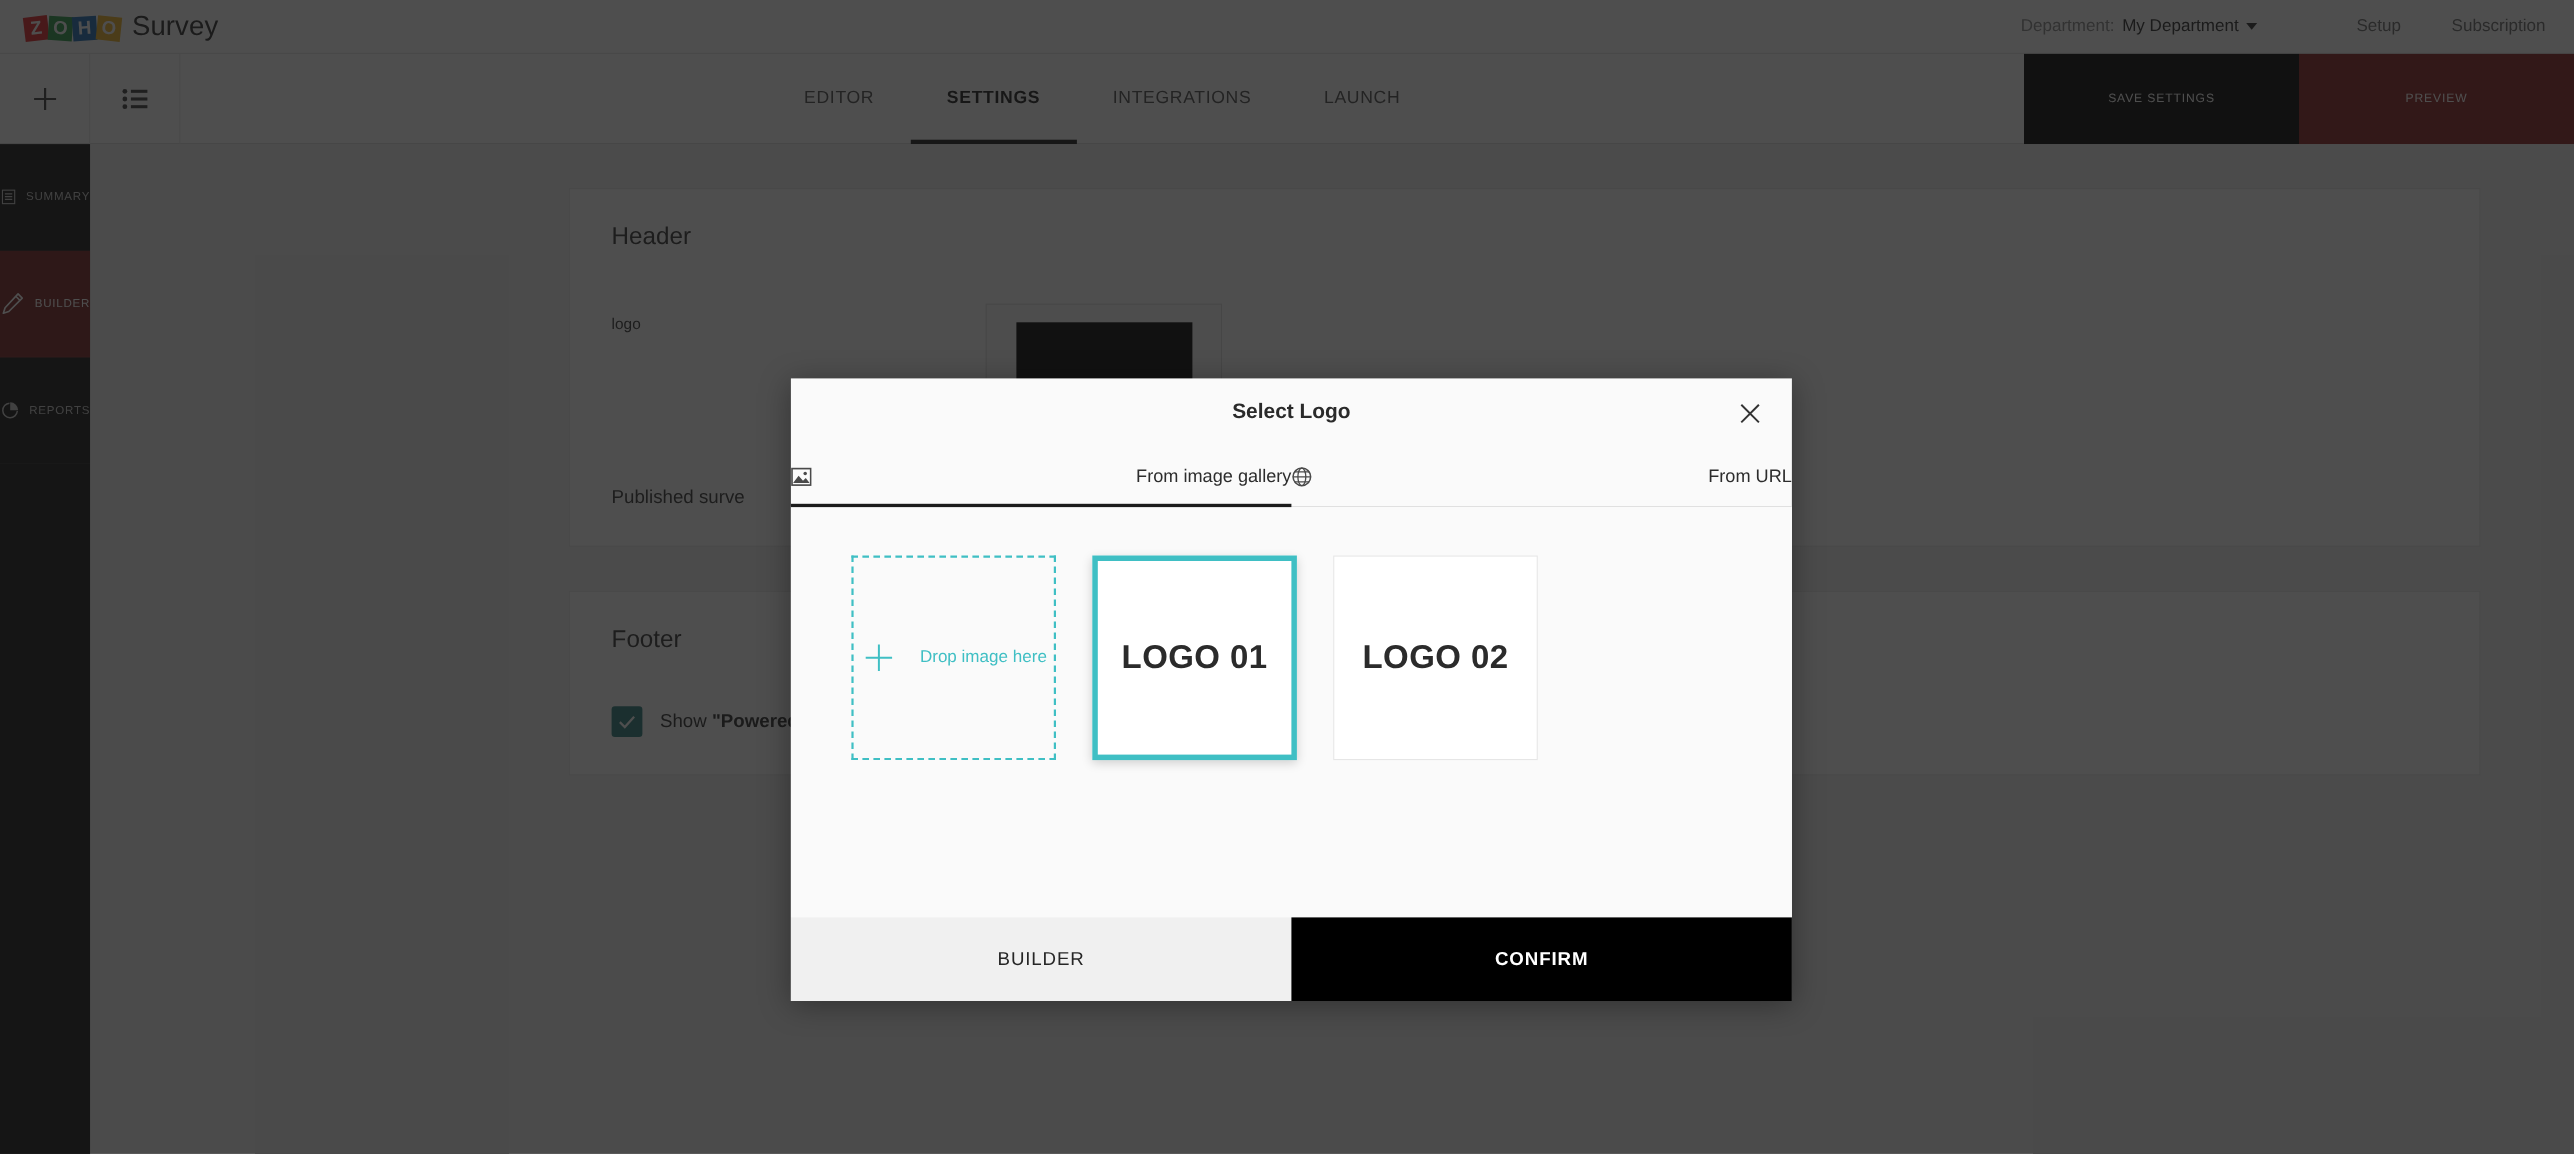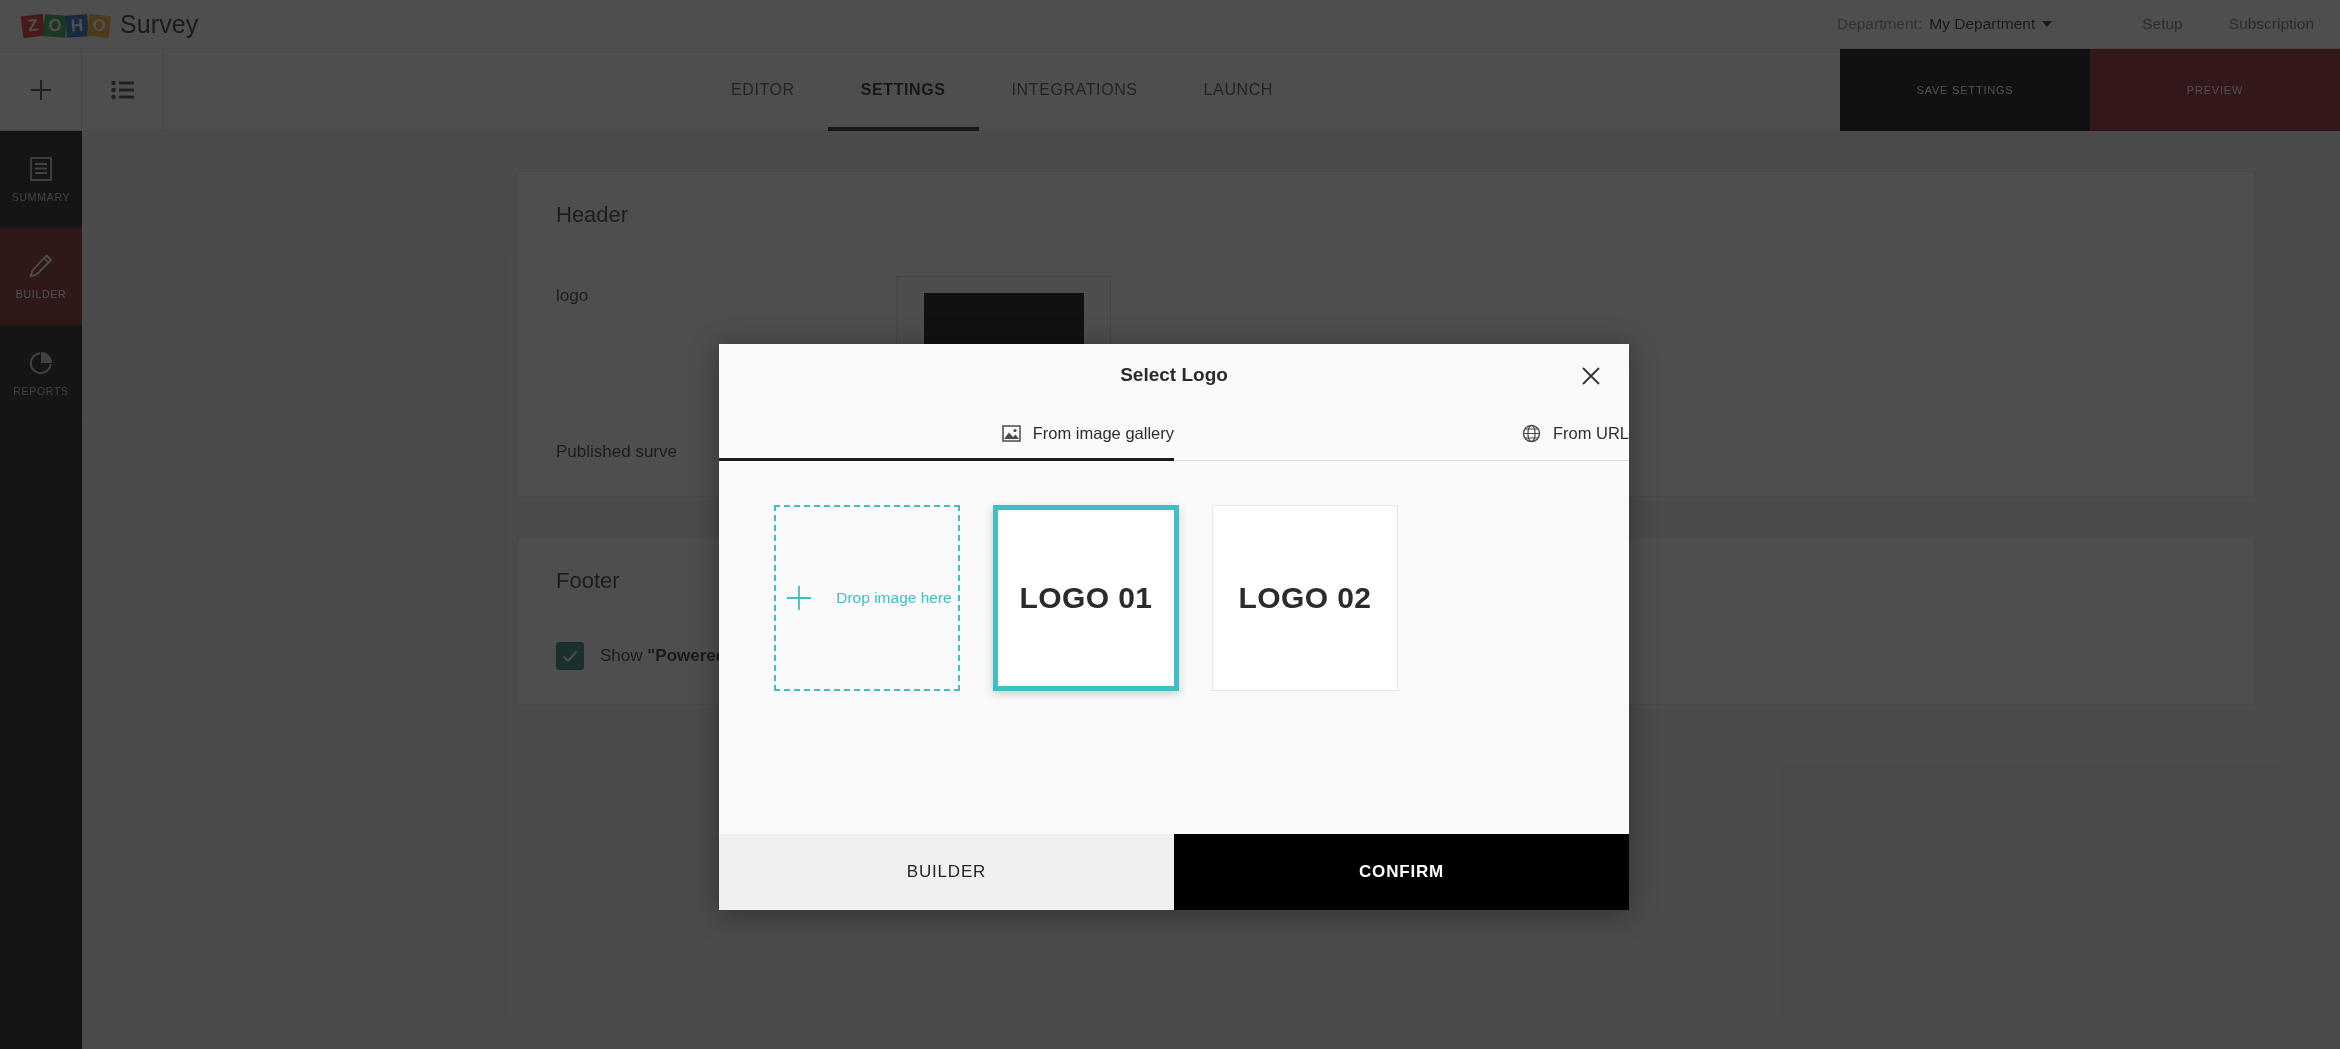--- a/index.html
+++ b/index.html
@@ -138,21 +138,21 @@
     position: absolute;
     top: 131px; left: 0; bottom: 0;
     width: 82px;
     background: #111;
     display: flex;
     flex-direction: column;
   }
   .side-item {
     height: 97px;
     display: flex;
-    flex-direction: column;
+    flex-direction: row;
     align-items: center;
     justify-content: center;
     gap: 8px;
     color: #c9c9c9;
     border-bottom: 1px solid rgba(255,255,255,.06);
   }
   .side-item.active { background: #7a1f1f; color: #fff; }
   .side-label {
     font-size: 10.5px;
     letter-spacing: .7px;
@@ -178,21 +178,21 @@
     font-weight: normal;
     margin-bottom: 48px;
   }
   .field-row {
     display: flex;
     align-items: flex-start;
     margin-bottom: 40px;
   }
   .field-label {
     width: 340px;
-    font-size: 17px;
+    font-size: 14px;
     color: #333;
     padding-top: 10px;
   }
   .logo-box {
     width: 215px;
     height: 126px;
     border: 1px solid #ddd;
     background: #fafafa;
     display: flex;
     align-items: center;
@@ -275,21 +275,21 @@
   }
   .modal-tabs {
     display: flex;
     height: 55px;
     border-bottom: 1px solid #e0e0e0;
   }
   .mtab {
     flex: 1;
     display: flex;
     align-items: center;
-    justify-content: flex-end;
+    justify-content: space-between;
     gap: 12px;
     font-size: 16.5px;
     color: #2d2d2d;
     position: relative;
   }
   .mtab.active::after {
     content: "";
     position: absolute;
     left: 0; right: 0; bottom: -1px;
     height: 3px;

